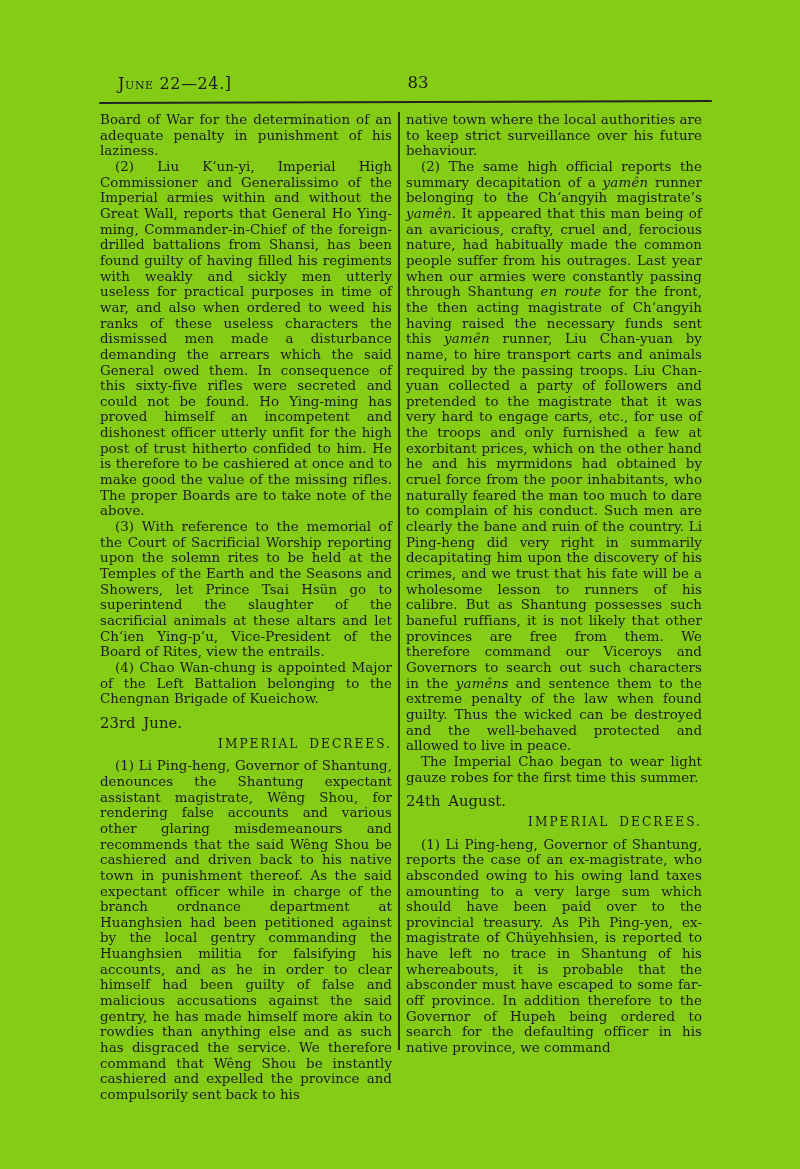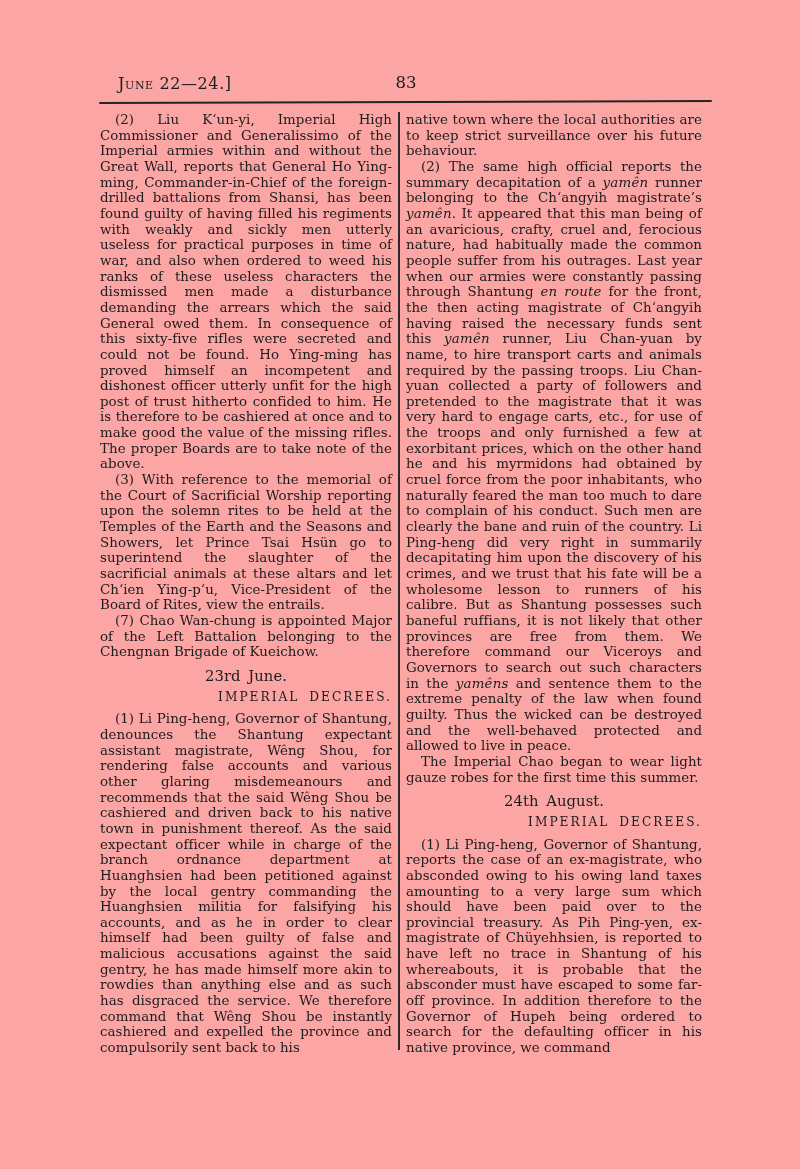--- a/index.html
+++ b/index.html
@@ -4,38 +4,38 @@
 <style>
   html, body {
     margin: 0;
     padding: 0;
     background: #ffffff;
   }
   .page {
     position: relative;
     width: 800px;
     height: 1169px;
-    background: #fca5a5;
+    background: #84cc16;
     overflow: hidden;
     font-family: "DejaVu Serif", "Liberation Serif", serif;
     color: #1c1c1c;
   }
   
   .running-head-left {
     position: absolute;
     left: 118px;
     top: 74px;
     font-size: 16px;
     font-variant: small-caps;
     letter-spacing: 0.6px;
     white-space: nowrap;
   }
   .folio {
     position: absolute;
-    left: 100px;
+    left: 112px;
     top: 73px;
     width: 612px;
     text-align: center;
     font-size: 16.5px;
   }
   .head-rule {
     position: absolute;
     left: 99px;
     top: 101px;
     width: 613px;
@@ -67,21 +67,20 @@
     margin-left: 6px;
     background: #2b2927;
     flex: none;
   }
   .col p {
     margin: 0;
     text-indent: 15px;
   }
   .col p.cont { text-indent: 0; }
   .col p.date-heading {
-    text-align: center;
     text-indent: 0;
     font-size: 14.8px;
     margin: 8px 0 4px 0;
     word-spacing: 3px;
   }
   .col p.section-heading {
     text-align: right;
     text-indent: 0;
     font-size: 12.2px;
     letter-spacing: 2px;
@@ -93,23 +92,24 @@
 </head>
 <body>
 
 <div class="page">
   <div class="running-head-left">June 22—24.]</div>
   <div class="folio">83</div>
   <div class="head-rule"></div>
 
   <div class="columns">
     <div class="col col-left" id="col-left">
+        <p class="cont">Board of War for the determination of an adequate penalty in punishment of his laziness.</p>
         <p>(2) Liu K‘un-yi, Imperial High Commissioner and Generalissimo of the Imperial armies within and without the Great Wall, reports that General Ho Ying-ming, Commander-in-Chief of the foreign-drilled battalions from Shansi, has been found guilty of having filled his regiments with weakly and sickly men utterly useless for practical purposes in time of war, and also when ordered to weed his ranks of these useless characters the dismissed men made a disturbance demanding the arrears which the said General owed them. In consequence of this sixty-five rifles were secreted and could not be found. Ho Ying-ming has proved himself an incompetent and dishonest officer utterly unfit for the high post of trust hitherto confided to him. He is therefore to be cashiered at once and to make good the value of the missing rifles. The proper Boards are to take note of the above.</p>
         <p>(3) With reference to the memorial of the Court of Sacrificial Worship reporting upon the solemn rites to be held at the Temples of the Earth and the Seasons and Showers, let Prince Tsai Hsün go to superintend the slaughter of the sacrificial animals at these altars and let Ch‘ien Ying-p‘u, Vice-President of the Board of Rites, view the entrails.</p>
-        <p>(7) Chao Wan-chung is appointed Major of the Left Battalion belonging to the Chengnan Brigade of Kueichow.</p>
+        <p>(4) Chao Wan-chung is appointed Major of the Left Battalion belonging to the Chengnan Brigade of Kueichow.</p>
         <p class="date-heading">23rd June.</p>
         <p class="section-heading">IMPERIAL DECREES.</p>
         <p>(1) Li Ping-heng, Governor of Shantung, denounces the Shantung expectant assistant magistrate, Wêng Shou, for rendering false accounts and various other glaring misdemeanours and recommends that the said Wêng Shou be cashiered and driven back to his native town in punishment thereof. As the said expectant officer while in charge of the branch ordnance department at Huanghsien had been petitioned against by the local gentry commanding the Huanghsien militia for falsifying his accounts, and as he in order to clear himself had been guilty of false and malicious accusations against the said gentry, he has made himself more akin to rowdies than anything else and as such has disgraced the service. We therefore command that Wêng Shou be instantly cashiered and expelled the province and compulsorily sent back to his</p>
       </div>
     <div class="col-divider"></div>
     <div class="col col-right" id="col-right">
         <p class="cont">native town where the local authorities are to keep strict surveillance over his future behaviour.</p>
         <p><span>(2) The same high official reports the summary decapitation of a </span><em>yamên</em><span> runner belonging to the Ch‘angyih magistrate’s </span><em>yamên</em><span>. It appeared that this man being of an avaricious, crafty, cruel and, ferocious nature, had habitually made the common people suffer from his outrages. Last year when our armies were constantly passing through Shantung </span><em>en route</em><span> for the front, the then acting magistrate of Ch‘angyih having raised the necessary funds sent this </span><em>yamên</em><span> runner, Liu Chan-yuan by name, to hire transport carts and animals required by the passing troops. Liu Chan-yuan collected a party of followers and pretended to the magistrate that it was very hard to engage carts, etc., for use of the troops and only furnished a few at exorbitant prices, which on the other hand he and his myrmidons had obtained by cruel force from the poor inhabitants, who naturally feared the man too much to dare to complain of his conduct. Such men are clearly the bane and ruin of the country. Li Ping-heng did very right in summarily decapitating him upon the discovery of his crimes, and we trust that his fate will be a wholesome lesson to runners of his calibre. But as Shantung possesses such baneful ruffians, it is not likely that other provinces are free from them. We therefore command our Viceroys and Governors to search out such characters in the </span><em>yamêns</em><span> and sentence them to the extreme penalty of the law when found guilty. Thus the wicked can be destroyed and the well-behaved protected and allowed to live in peace.</span></p>
         <p>The Imperial Chao began to wear light gauze robes for the first time this summer.</p>
         <p class="date-heading">24th August.</p>

